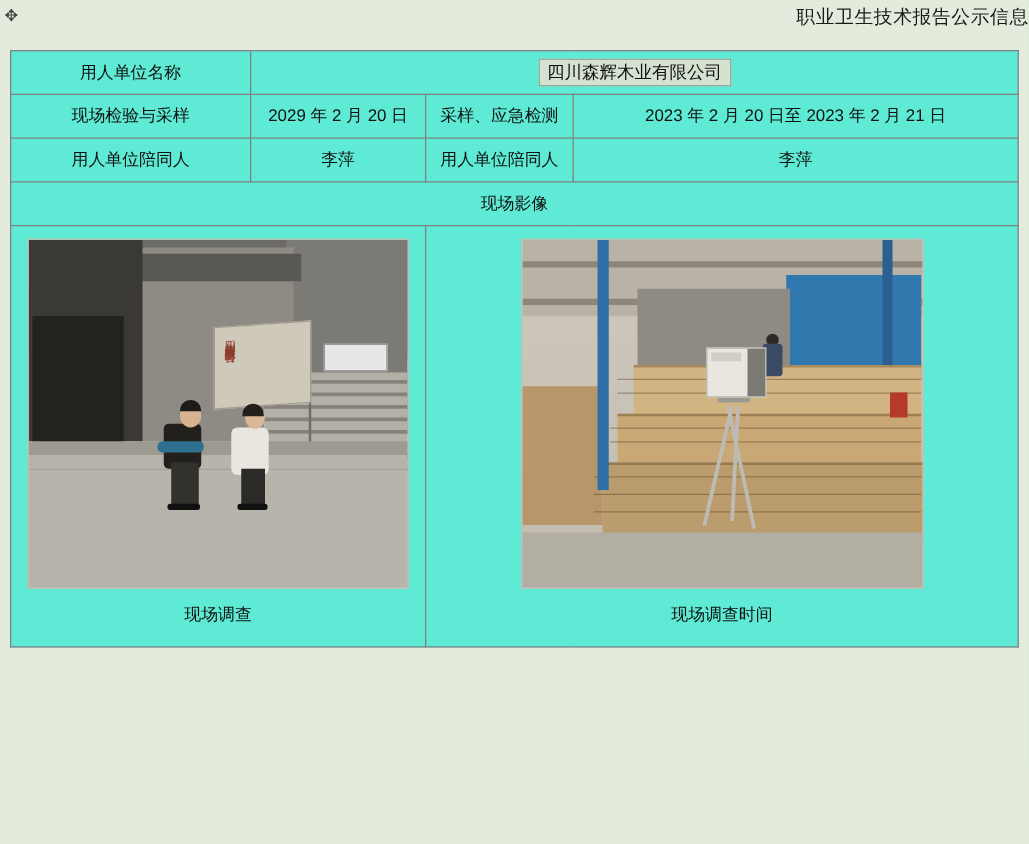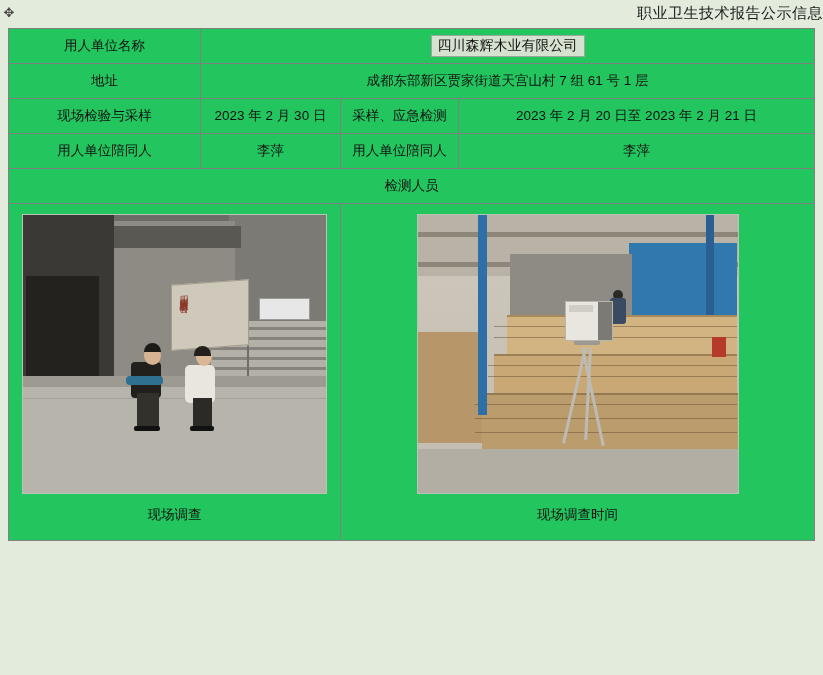--- a/index.html
+++ b/index.html
@@ -30,23 +30,23 @@
   .title {
     text-align: right;
     font-size: 15px;
     color: #1a1a1a;
     padding: 4px 0 5px 0;
     letter-spacing: 0.5px;
   }
   table.sheet {
     border-collapse: collapse;
     width: 806px;
-    margin: 0 auto;
+    margin: 12px auto;
     table-layout: fixed;
-    background: #22c55e;
+    background: #5eead4;
   }
   table.sheet td {
     border: 1px solid #808080;
     font-size: 13.5px;
     color: #111;
     text-align: center;
     vertical-align: middle;
     height: 30px;
     padding: 2px 3px;
   }
@@ -178,37 +178,33 @@
       <col style="width:356px">
     </colgroup>
     <tbody>
       <tr class="row-tall">
         <td>用人单位名称</td>
         <td colspan="3">
           <span class="boxed-name">四川森辉木业有限公司</span>
         </td>
       </tr>
       <tr class="row-tall">
-        <td>地址</td>
-        <td colspan="3">成都东部新区贾家街道天宫山村 7 组 61 号 1 层</td>
-      </tr>
-      <tr class="row-tall">
         <td>现场检验与采样</td>
-        <td>2023 年 2 月 30 日</td>
+        <td>2029 年 2 月 20 日</td>
         <td>采样、应急检测</td>
         <td>2023 年 2 月 20 日至 2023 年 2 月 21 日</td>
       </tr>
       <tr class="row-tall">
         <td>用人单位陪同人</td>
         <td>李萍</td>
         <td>用人单位陪同人</td>
         <td>李萍</td>
       </tr>
       <tr class="row-tall">
-        <td colspan="4">检测人员</td>
+        <td colspan="4">现场影像</td>
       </tr>
       <tr class="media-row">
         <td colspan="2">
           <div class="photo-wrap">
             <div class="photo p1">
               <div class="sky"></div>
               <div class="bldgR"></div>
               <div class="bldgM"></div>
               <div class="awning"></div>
               <div class="bldgL"></div>

